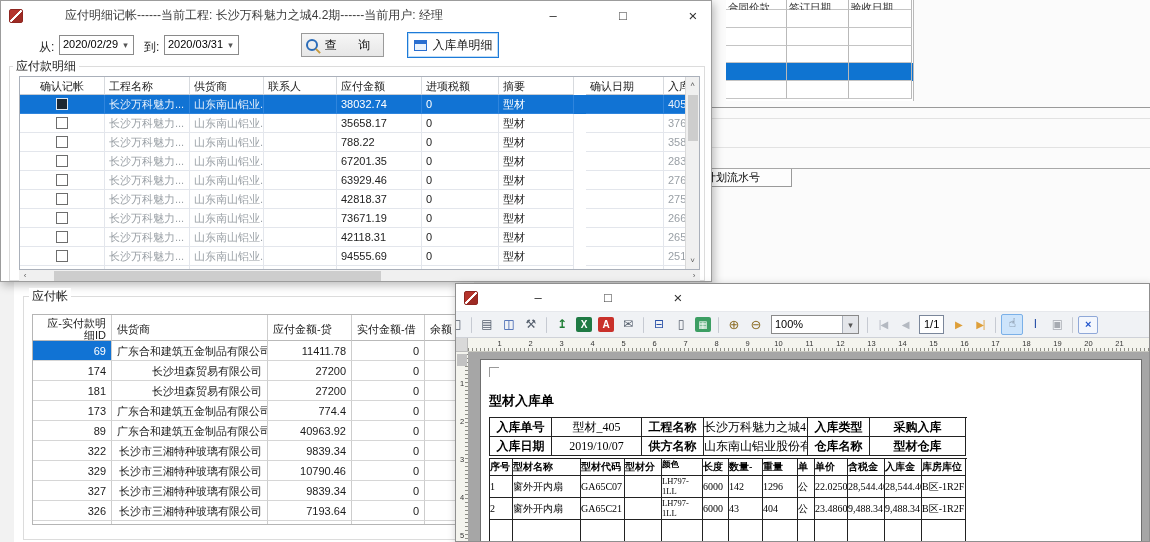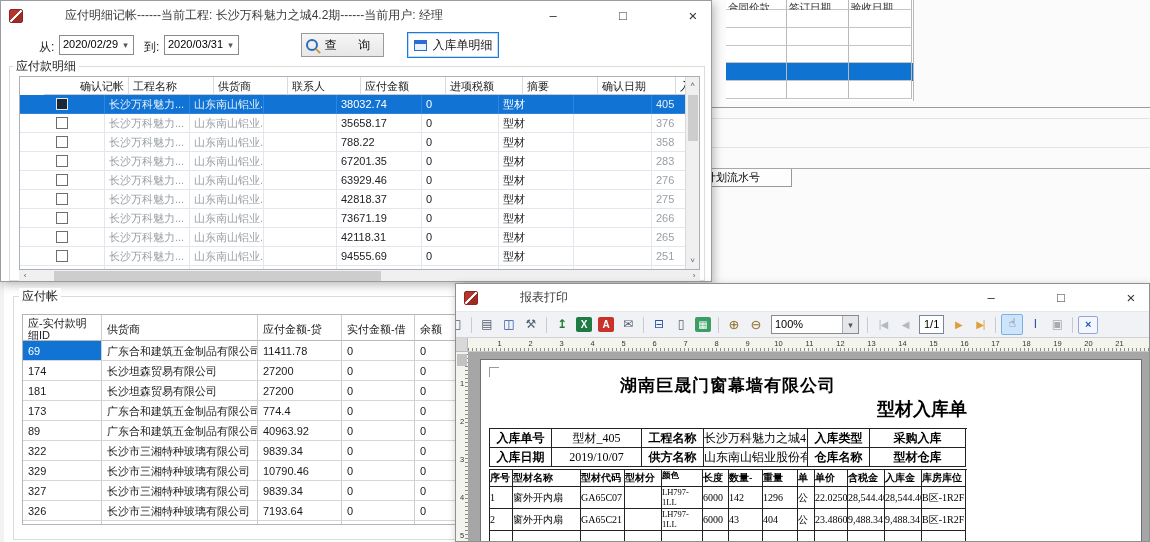--- a/index.html
+++ b/index.html
@@ -29,21 +29,21 @@
   .dtbl{position:absolute;background:#fff;border:1px solid #aab0ba;box-sizing:border-box;overflow:hidden;}
   .t1r{display:flex;height:19px;line-height:19px;font-size:11px;color:#222;}
   .t1r>span{flex:none;box-sizing:border-box;padding:0 4px;overflow:hidden;white-space:nowrap;border-right:1px solid #e3e6ec;border-bottom:1px solid #e3e6ec;}
   .t1r>span:nth-of-type(1){width:85px;text-align:center;}
   .t1r>span:nth-of-type(2){width:85px;}
   .t1r>span:nth-of-type(3){width:74px;}
   .t1r>span:nth-of-type(4){width:73px;}
   .t1r>span:nth-of-type(5){width:85px;}
   .t1r>span:nth-of-type(6){width:77px;}
   .t1r>span:nth-of-type(7){width:75px;}
-  .t1r>span:nth-of-type(8){width:78px;}
+  .t1r>span:nth-of-type(8){width:78px;margin-left:12px;}
   .t1r>span:nth-of-type(9){width:34px;}
   .t1r.hdr{height:18px;line-height:18px;}
   .t1r.hdr>span{border-bottom:1px solid #c6cbd2;border-right:1px solid #d7dade;}
   .dim{color:#9aa0a6;}
   .t1r.selected{background:#1173d4;}
   .t1r.selected>span{color:#fff;border-right-color:#2f85dd;border-bottom-color:#2f85dd;}
   .t1r.selected .dim{color:#e8f1fb;}
   .cb{display:inline-block;width:12px;height:12px;border:1px solid #6d6d6d;background:#fff;vertical-align:middle;margin-top:-3px;box-sizing:border-box;}
   .t1r.selected .cb{background:#1c2733;border-color:#dfe8f2;}
   
@@ -81,21 +81,21 @@
   .hruler{display:flex;border-bottom:1px solid #c8c8c0;background-image:repeating-linear-gradient(90deg,#8d8d85 0 1px,transparent 1px 4px);background-size:100% 3px;background-position:0 100%;background-repeat:no-repeat;}
   .hruler span{flex:none;width:31px;font-size:7.5px;color:#333;text-align:center;line-height:11px;}
   .vruler{background-image:repeating-linear-gradient(0deg,#8d8d85 0 1px,transparent 1px 4px);background-size:3px 100%;background-position:100% 0;background-repeat:no-repeat;}
   .vruler span{display:block;height:38px;font-size:7.5px;color:#333;text-align:center;}
   
   .pagearea{position:absolute;background:#a6a6a6;overflow:hidden;}
   .page{position:absolute;background:#fff;border:1px solid #6f6f6f;box-sizing:border-box;font-family:"Liberation Serif","DejaVu Serif",serif;}
   .cornermark{position:absolute;width:9px;height:9px;border-left:1px solid #9a9a9a;border-top:1px solid #9a9a9a;}
   .rc{position:absolute;left:8px;width:478px;}
   .company{font-size:17px;font-weight:bold;text-align:center;color:#000;letter-spacing:1px;}
-  .doctitle{font-size:18px;font-weight:bold;text-align:right;color:#000;margin-top:0;}
+  .doctitle{font-size:13px;font-weight:bold;text-align:left;color:#000;margin-top:18px;}
   .rtbl{border-top:1px solid #222;border-left:1px solid #222;margin-top:7px;}
   .irow{display:flex;height:19px;line-height:18px;font-size:12px;color:#000;}
   .irow>span{flex:none;box-sizing:border-box;border-right:1px solid #222;border-bottom:1px solid #222;text-align:center;overflow:hidden;white-space:nowrap;}
   .irow>span:nth-of-type(1){width:62px;font-weight:bold;}
   .irow>span:nth-of-type(2){width:90px;}
   .irow>span:nth-of-type(3){width:62px;font-weight:bold;}
   .irow>span:nth-of-type(4){width:104px;}
   .irow>span:nth-of-type(5){width:62px;font-weight:bold;}
   .irow>span:nth-of-type(6){width:96px;font-weight:bold;}
   .drow{display:flex;font-size:10px;color:#000;}
@@ -165,21 +165,21 @@
     </div>
     <div class="abs" style="left:0;top:107px;width:460px;height:1px;background:#9a9a9a;"></div>
     <div class="abs" style="left:0;top:118px;width:460px;height:1px;background:#e2e2e2;"></div>
     <div class="abs" style="left:0;top:147px;width:460px;height:1px;background:#e2e2e2;"></div>
     <div class="abs" style="left:0;top:168px;width:460px;height:1px;background:#a8a8a8;"></div>
     <div class="abs" style="left:12px;top:169px;width:90px;height:18px;border:1px solid #9a9a9a;border-top:none;background:#fdfdfd;font-size:11px;line-height:17px;padding-left:2px;box-sizing:border-box;overflow:hidden;white-space:nowrap;">
       <span>计划流水号</span>
     </div>
   </div>
 
-  <div class="abs" style="left:4px;top:281px;width:460px;height:261px;background:#fff;border-top:1px solid #b5b5b5;">
+  <div class="abs" style="left:14px;top:281px;width:460px;height:261px;background:#fff;border-top:1px solid #b5b5b5;text-align:right;">
     <span class="grplbl" style="left:15px;top:6px;">应付帐</span>
     <div class="grp" style="left:9px;top:14px;width:449px;height:244px;"></div>
     <div class="dtbl" style="left:18px;top:32px;width:437px;height:211px;border-color:#b5b5b5;">
       <div class="t2r hdr">
         <span>应-实付款明细ID</span>
         <span>供货商</span>
         <span>应付金额-贷</span>
         <span>实付金额-借</span>
         <span>余额</span>
       </div>
@@ -291,21 +291,21 @@
       <span style="letter-spacing:9px;">查 询</span>
     </div>
     <div class="btn btn-blue" style="left:406px;top:31px;width:92px;height:26px;">
       <span class="winglyph"></span>
       <span>入库单明细</span>
     </div>
     <span class="grplbl" style="left:12px;top:57px;">应付款明细</span>
     <div class="grp" style="left:8px;top:65px;width:696px;height:215px;"></div>
     <div class="dtbl" style="left:18px;top:75px;width:681px;height:194px;">
       <div class="t1r hdr">
-        <span style="text-align:right;margin-left:24px;">确认记帐</span>
+        <span style="text-align:center;">确认记帐</span>
         <span>工程名称</span>
         <span>供货商</span>
         <span>联系人</span>
         <span>应付金额</span>
         <span>进项税额</span>
         <span>摘要</span>
         <span>确认日期</span>
         <span>入库</span>
       </div>
       <div>
@@ -439,21 +439,20 @@
     <div class="sb" style="left:18px;top:269px;width:681px;height:12px;">
       <span class="sbarrow" style="left:0;width:12px;line-height:12px;">‹</span>
       <span class="sbthumb" style="left:35px;top:1px;width:327px;height:10px;"></span>
       <span class="sbarrow" style="right:0;width:12px;line-height:12px;">›</span>
     </div>
   </div>
 
   <div class="win shadow" style="left:455px;top:283px;width:695px;height:259px;border-color:#8f8f8f;">
     <div class="tbar" style="height:27px;">
       <span class="appicon"></span>
-      <span class="wtitle">报表打印</span>
       <span class="wc" style="line-height:27px;">–</span>
       <span class="wc" style="line-height:27px;">□</span>
       <span class="wc" style="line-height:27px;font-size:15px;">×</span>
     </div>
     <div class="tb" style="left:0;top:27px;width:695px;height:27px;">
       <div style="display:flex;align-items:center;">
 
       <span class="tbi half">◧</span>
           <span class="tbi sep"></span>
           <span class="tbi">▤</span>
@@ -528,21 +527,20 @@
         <span>2</span>
         <span>3</span>
         <span>4</span>
         <span>5</span>
       </div>
     <div class="abs sbthumb" style="left:1px;top:70px;width:10px;height:12px;background:#c2c2c2;"></div>
     <div class="pagearea" style="left:12px;top:68px;width:683px;height:191px;">
       <div class="page" style="left:12px;top:7px;width:662px;height:560px;">
         <div class="cornermark" style="left:8px;top:7px;"></div>
         <div class="rc" style="top:14px;">
-          <div class="company">湖南巨晟门窗幕墙有限公司</div>
           <div class="doctitle">型材入库单</div>
           <div class="rtbl">
 
               <div class="irow">
                 <span>入库单号</span>
                 <span>型材_405</span>
                 <span>工程名称</span>
                 <span>长沙万科魅力之城4.2期</span>
                 <span>入库类型</span>
                 <span>采购入库</span>

